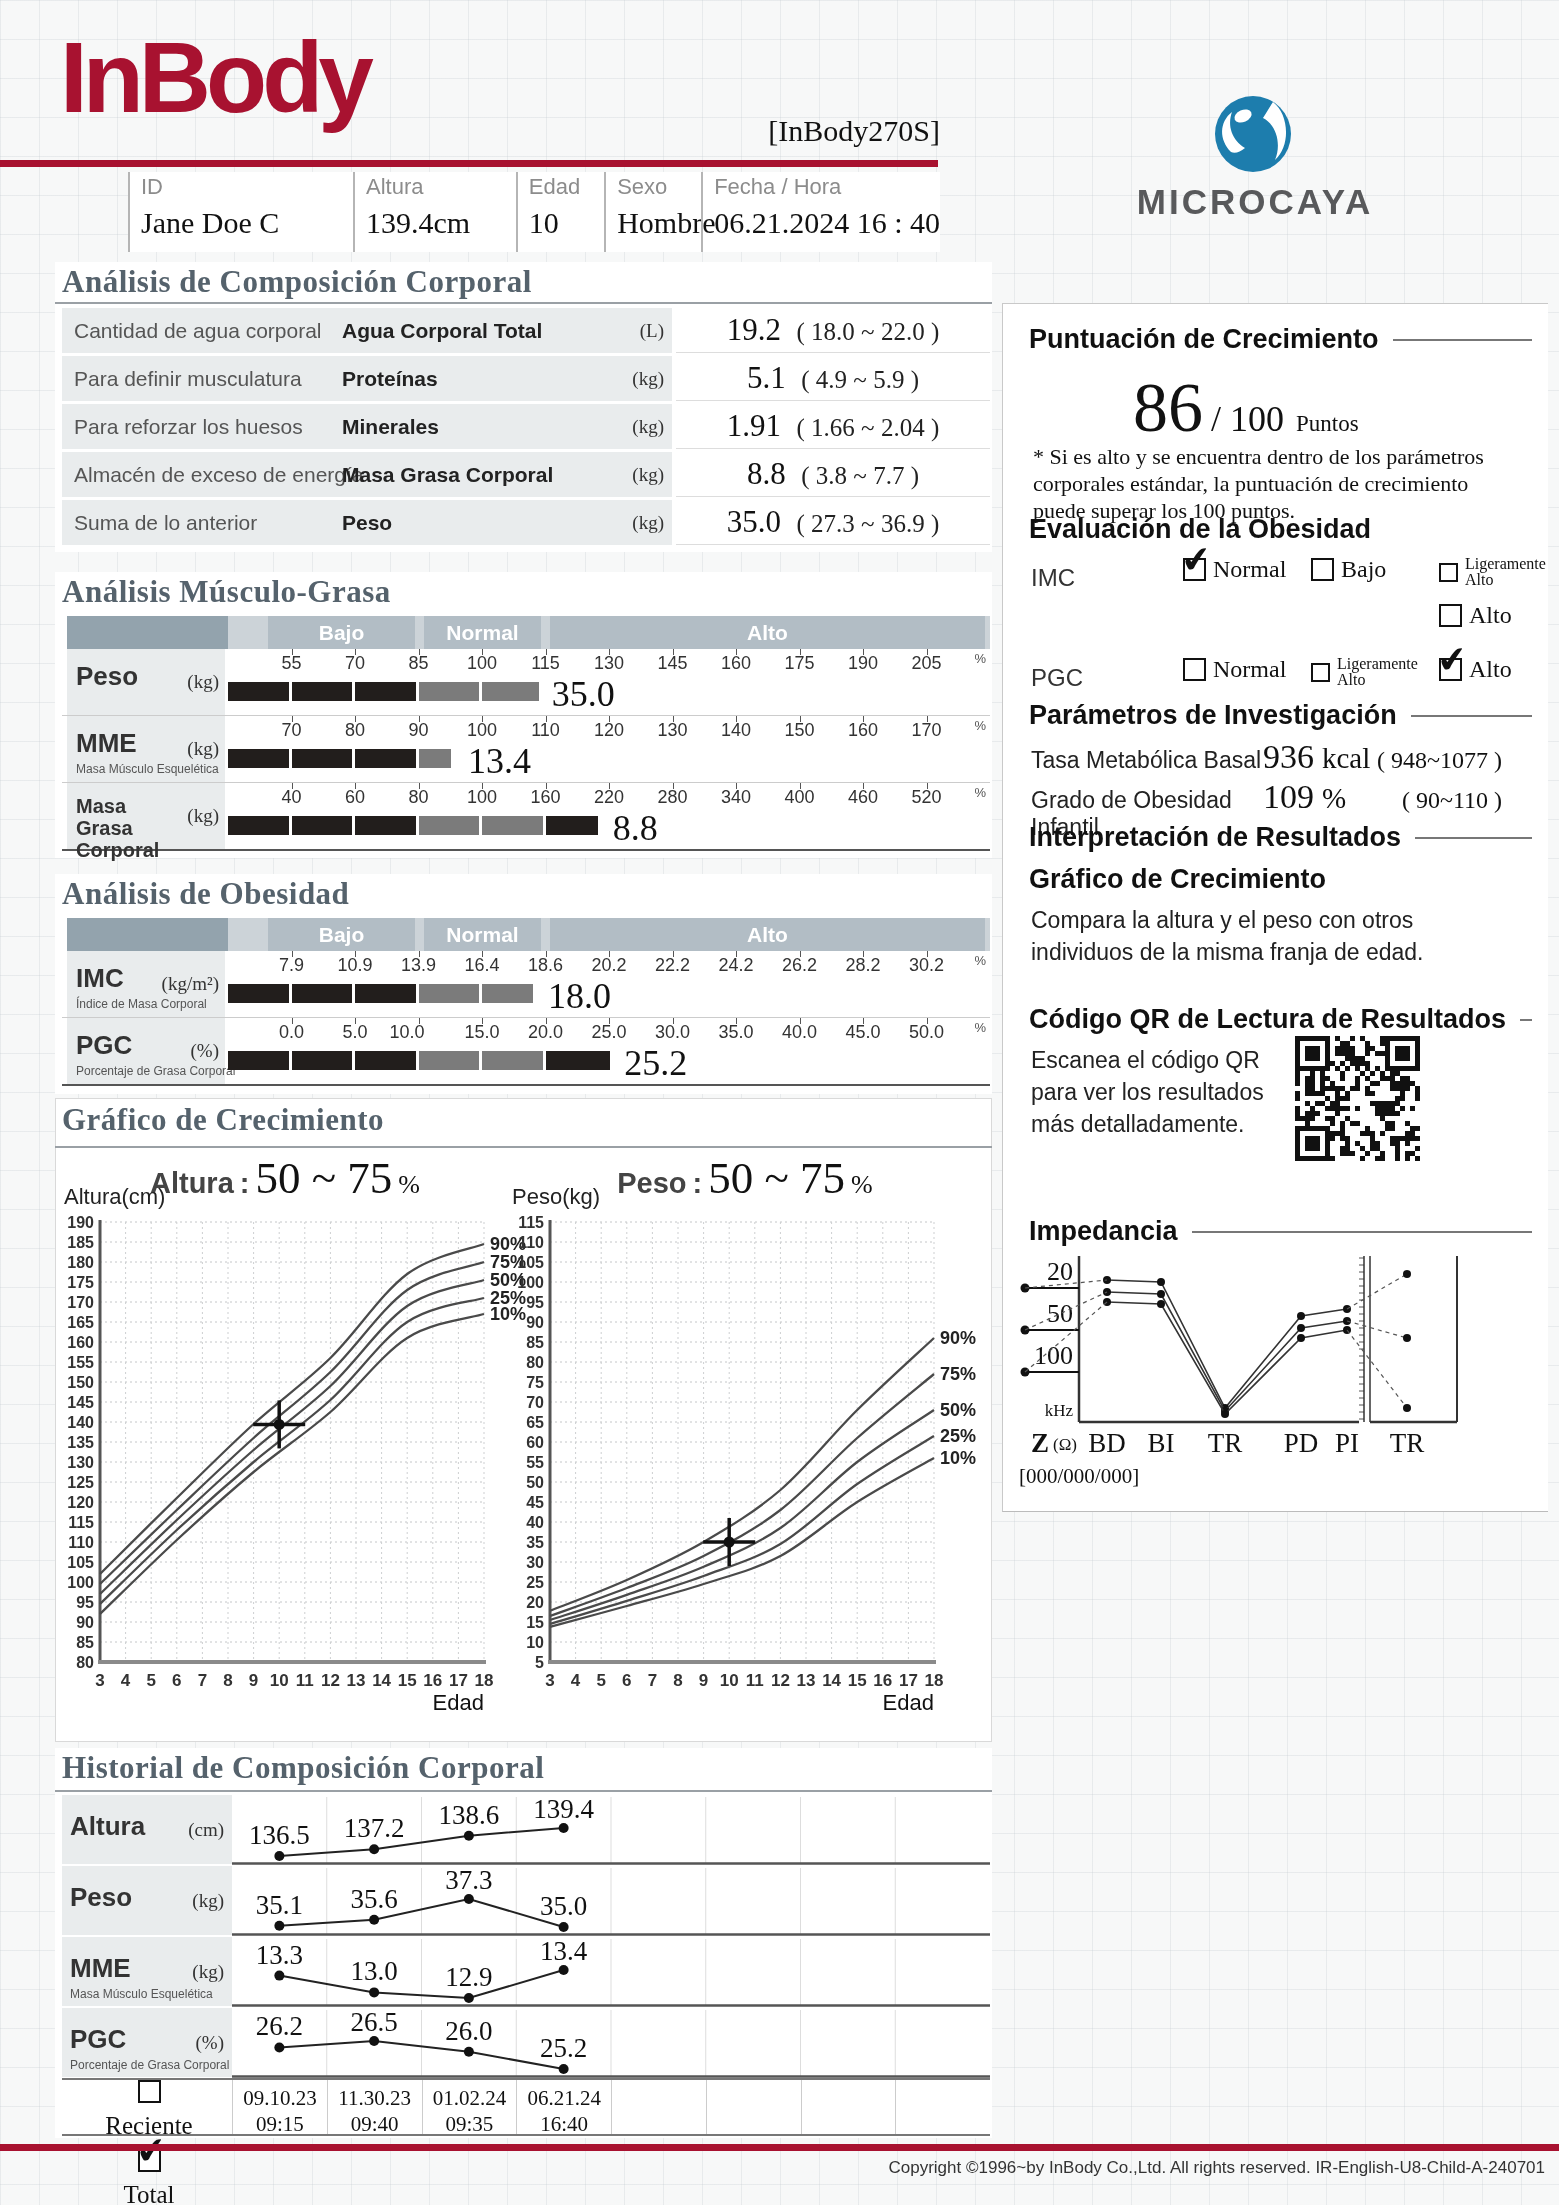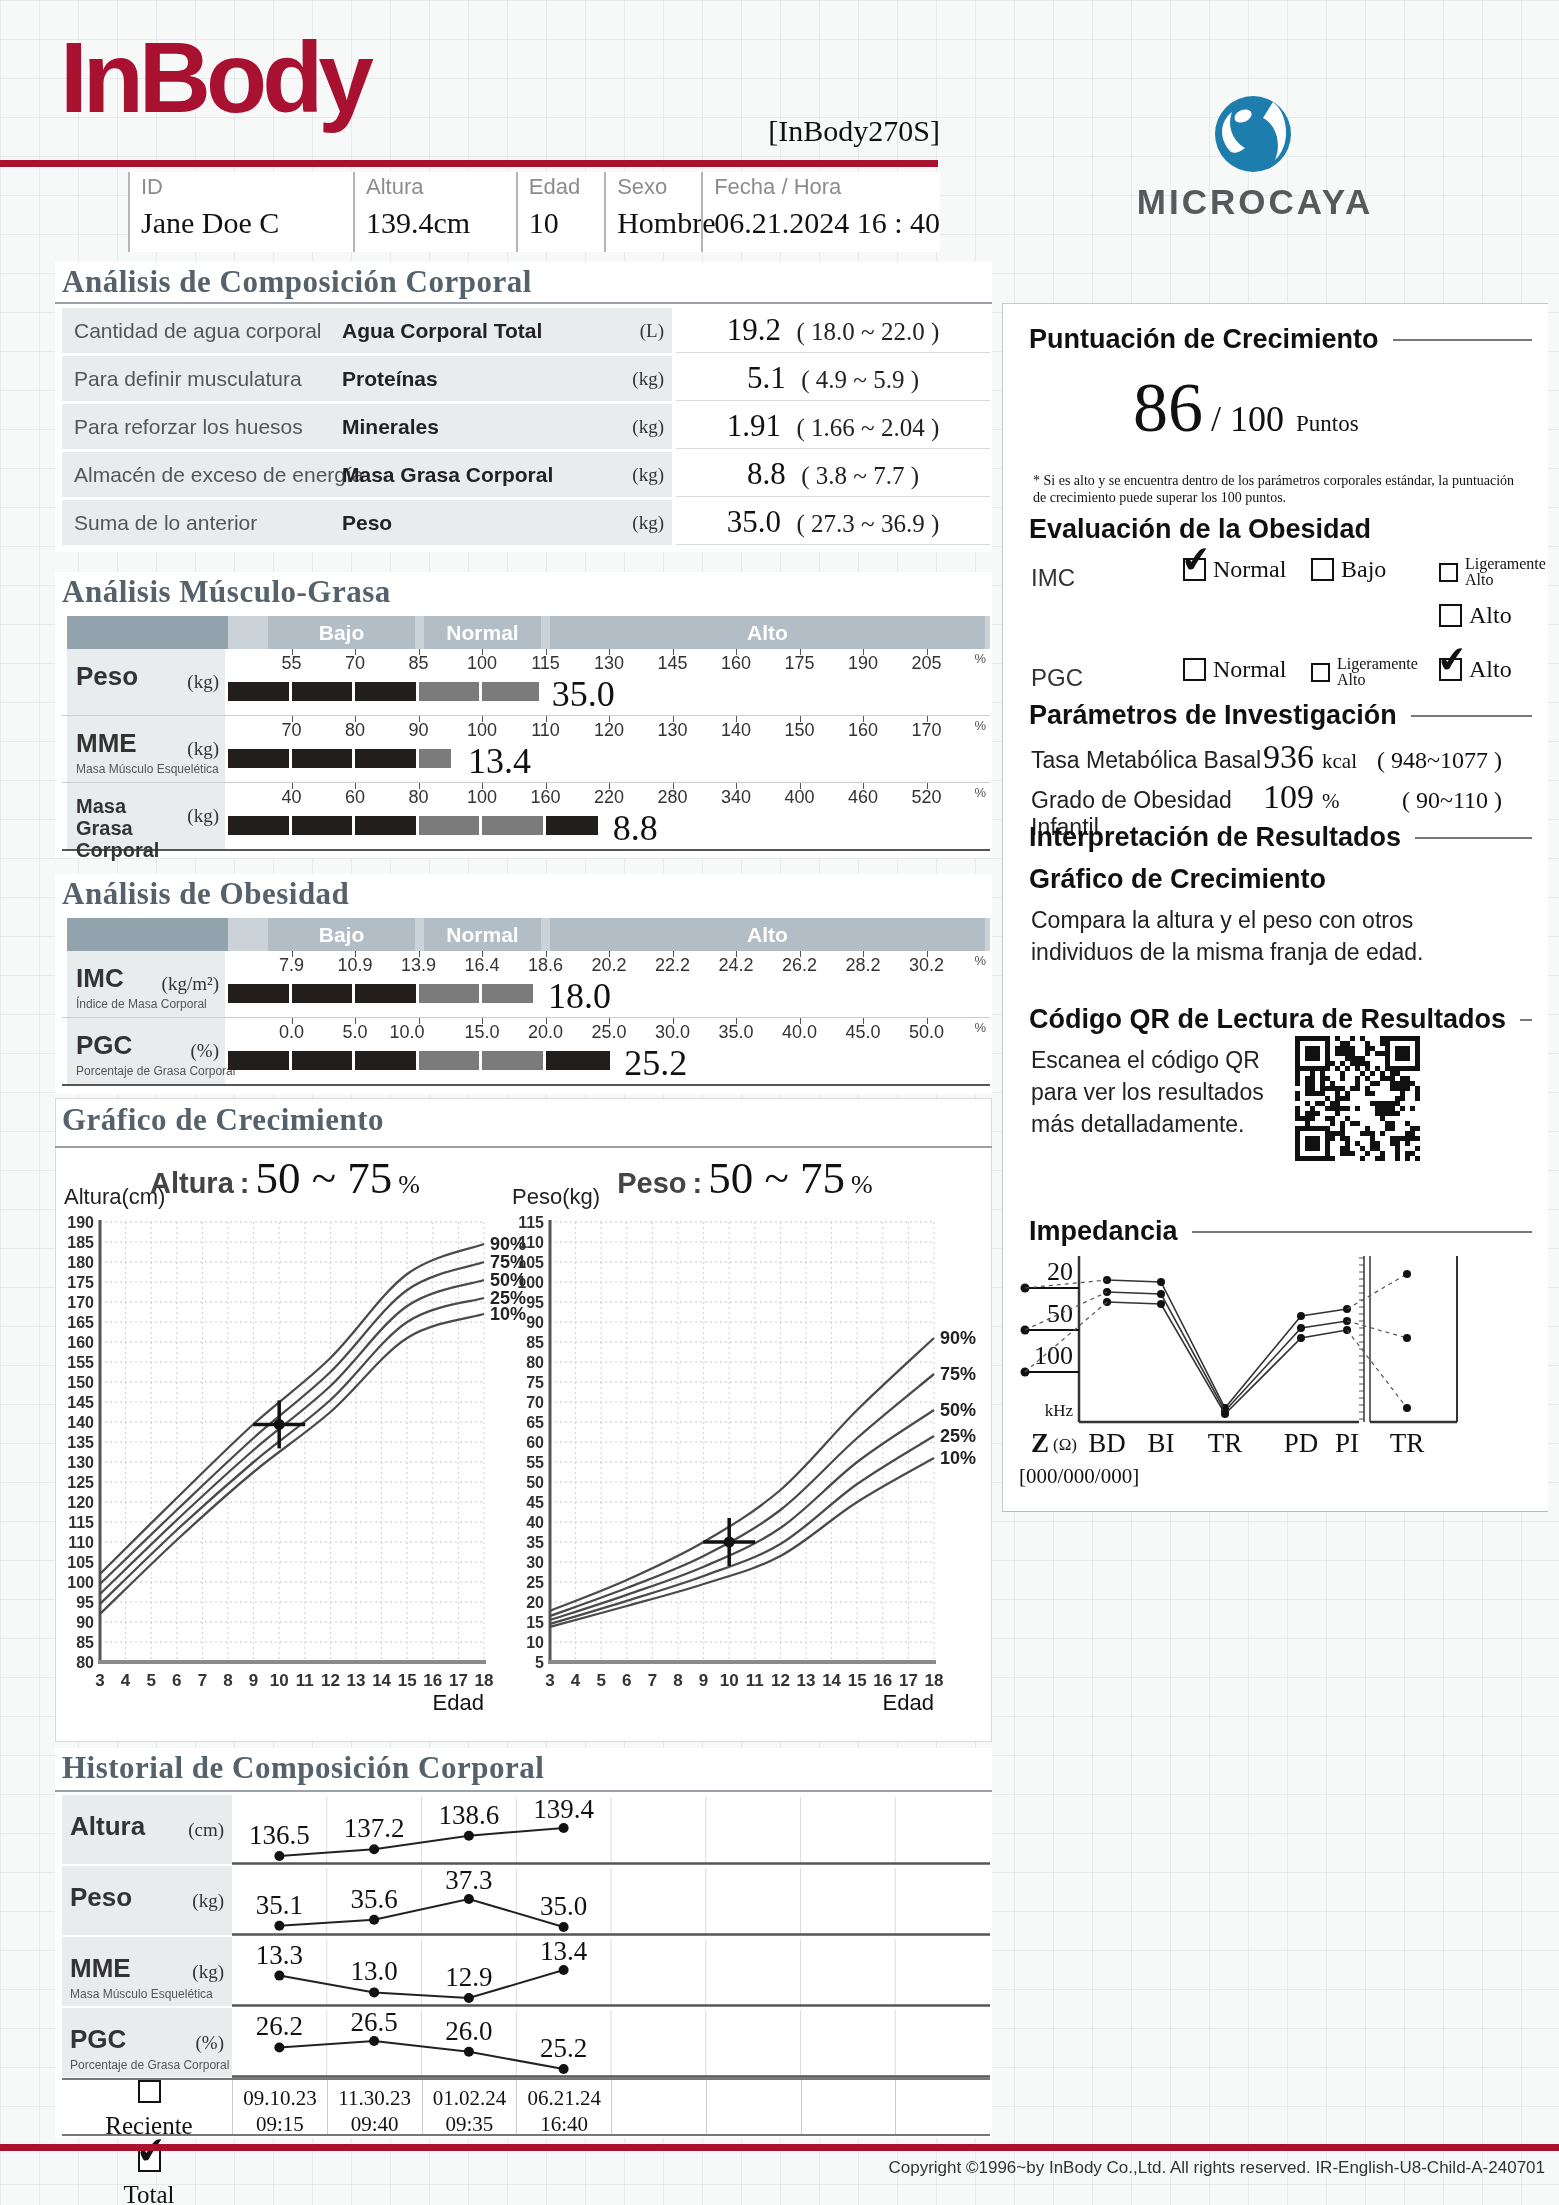--- a/index.html
+++ b/index.html
@@ -80,29 +80,29 @@
   .cb.ck::after{content:"✔";position:absolute;left:-4px;top:-21px;font-size:36px;font-weight:bold;color:#111;font-family:"DejaVu Sans",sans-serif;transform:rotate(-6deg);}
   
   .rpanel{position:absolute;left:1002px;top:303px;width:546px;height:1209px;background:#fff;border-left:1px solid #c9c9c9;border-top:1px solid #c9c9c9;border-bottom:1px solid #bbb;box-sizing:border-box;}
   .rhead{position:absolute;left:26px;right:16px;display:flex;align-items:center;gap:14px;}
   .rhead .txt{font-size:27px;font-weight:bold;color:#111;white-space:nowrap;}
   .rhead .ln{flex:1;height:2px;background:#777;}
   .score{position:absolute;left:130px;top:64px;display:flex;align-items:baseline;font-family:"Liberation Serif",serif;}
   .score .big{font-size:70px;}
   .score .den{font-size:36px;margin-left:8px;}
   .score .pts{font-size:23px;margin-left:12px;}
-  .note{position:absolute;left:30px;top:140px;width:492px;font-family:"Liberation Serif",serif;font-size:14px;line-height:1.22;color:#111;margin-top:28px;}
+  .note{position:absolute;left:30px;top:140px;width:492px;font-family:"Liberation Serif",serif;font-size:22px;line-height:1.22;color:#111;}
   .evrow{position:absolute;left:28px;height:50px;}
   .evlab{position:absolute;left:0;top:8px;font-size:24px;color:#333;}
   .evopt{display:flex;align-items:center;gap:7px;font-family:"Liberation Serif",serif;font-size:24px;white-space:pre-line;}
   .evopt.small{font-size:16px;line-height:1.0;}
   .prow{position:absolute;left:28px;right:20px;display:flex;align-items:baseline;}
   .plabel{width:232px;flex:none;font-size:23px;color:#222;}
   .pval{font-family:"Liberation Serif",serif;font-size:34px;}
-  .punit{font-family:"Liberation Serif",serif;font-size:21px;margin-left:8px;}
+  .punit{font-family:"Liberation Serif",serif;font-size:29px;margin-left:8px;}
   .prange{font-family:"Liberation Serif",serif;font-size:24px;margin-left:auto;margin-right:26px;white-space:nowrap;}
   .rsub{position:absolute;left:26px;font-size:27px;font-weight:bold;color:#111;}
   .rtext{position:absolute;left:28px;font-size:23px;color:#222;line-height:1.4;}
   .impbottom{position:absolute;left:16px;font-family:"Liberation Serif",serif;font-size:21px;}
   svg .imptxt{font:27px "Liberation Serif",serif;fill:#111;}
   svg .impfrq{font:26px "Liberation Serif",serif;fill:#111;}
   svg .impsm{font:17px "Liberation Serif",serif;fill:#111;}
   
   .footline{position:absolute;left:0;top:2144px;width:1559px;height:7px;background:#a81230;}
   .foottxt{position:absolute;left:0;top:2158px;width:1545px;text-align:right;font-size:17px;color:#333;}

